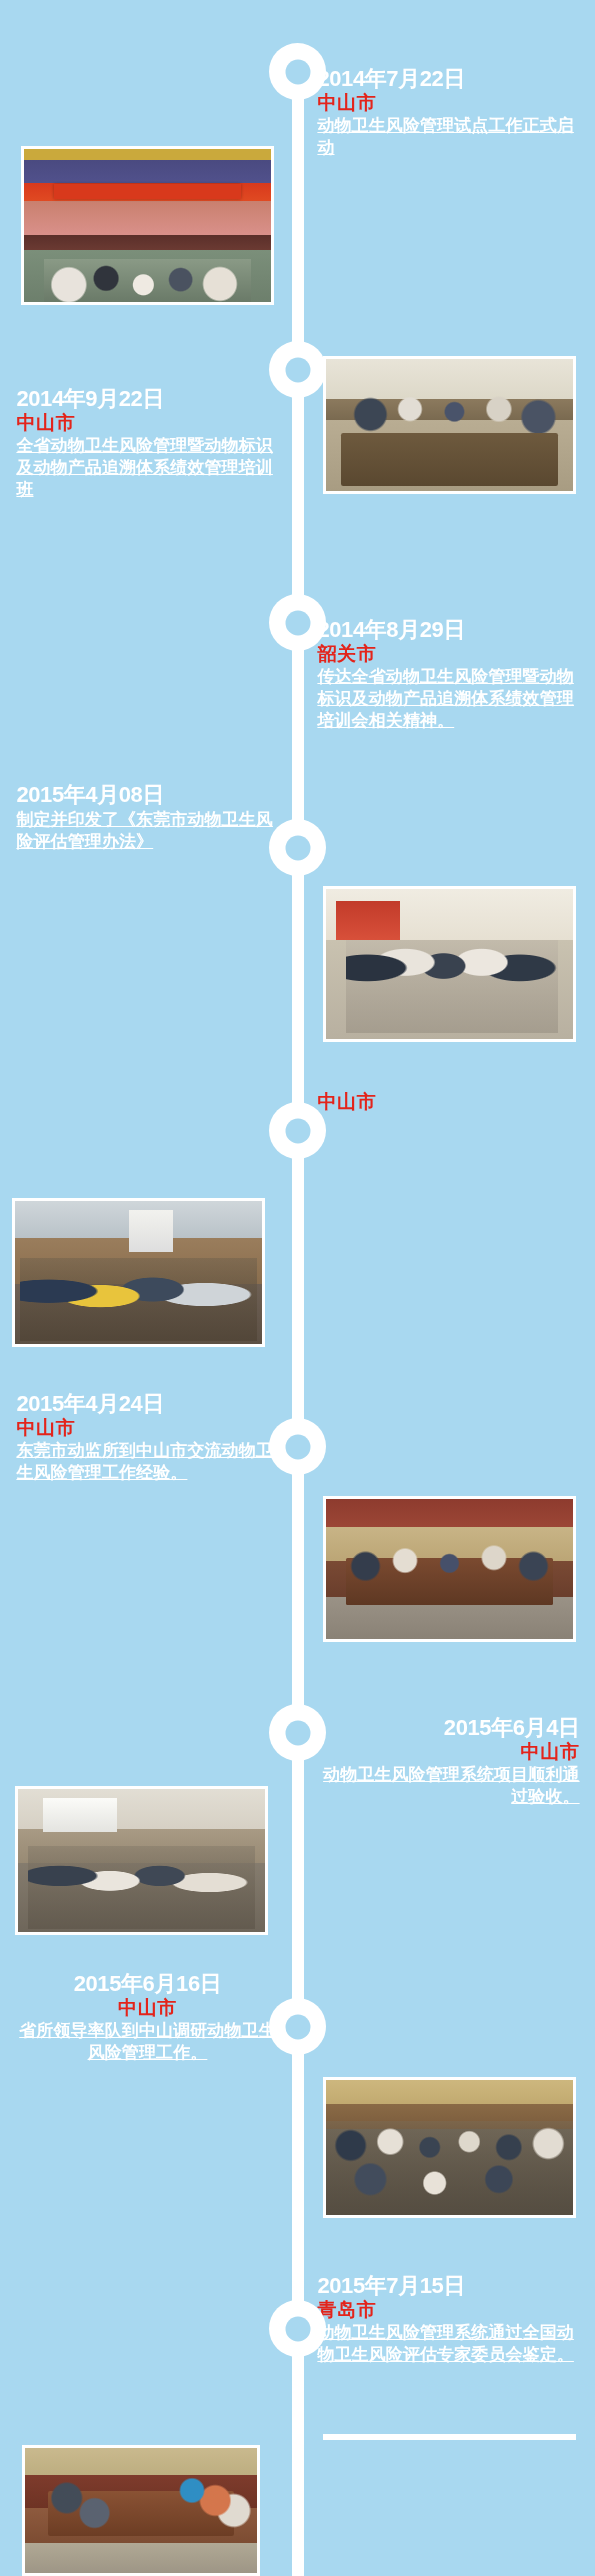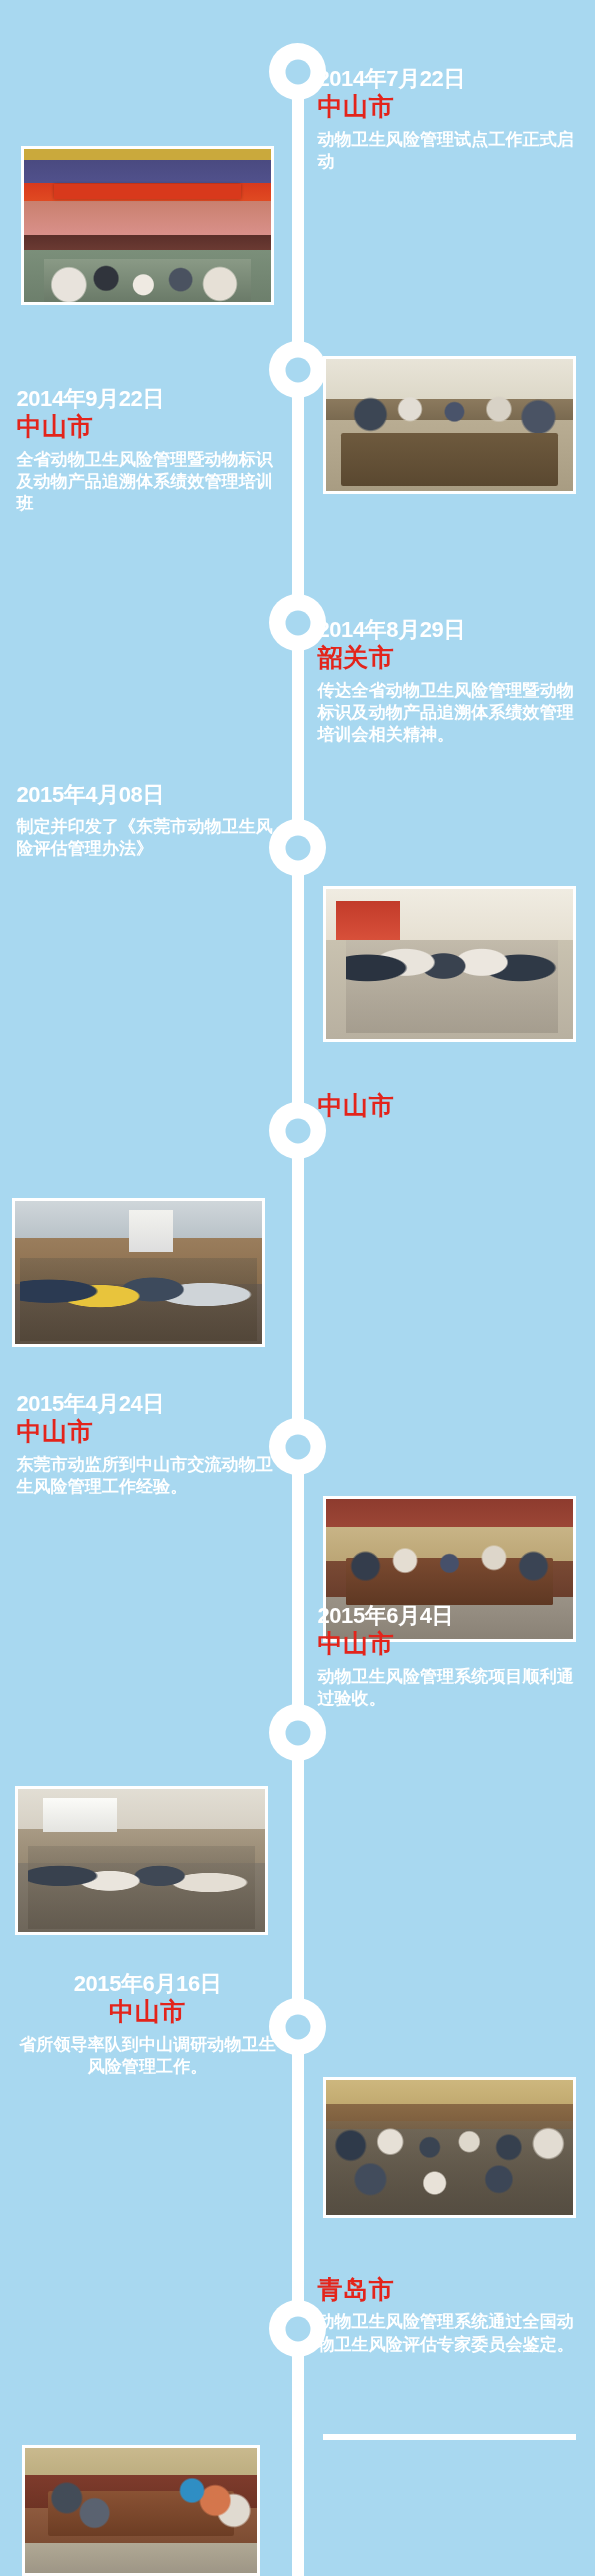--- a/index.html
+++ b/index.html
@@ -62,35 +62,36 @@
   .date {
     font-size: 22px;
     font-weight: bold;
     color: #ffffff;
     line-height: 1.12;
     letter-spacing: -0.4px;
     white-space: nowrap;
   }
 
   .city {
-    font-size: 25px;
+    font-size: 19px;
     font-weight: bold;
     color: #e3241b;
     line-height: 1.15;
     margin-top: 0.7px;
     letter-spacing: 0.7px;
   }
 
   .desc {
     font-size: 17px;
     font-weight: bold;
     color: #ffffff;
     line-height: 1.30;
-    margin-top: 8px;
+    margin-top: 1px;
     letter-spacing: 0.1px;
+    text-decoration: underline;
   }
 
   
   .photo {
     position: absolute;
     border: 3px solid #ffffff;
     background: #6a7a8a;
     overflow: hidden;
   }
   .photo .scene { position: absolute; inset: 0; }
@@ -378,37 +379,38 @@
   </div>
 
   <div class="entry left" style="top:1392px;">
     <div class="entry-text">
       <div class="date">2015年4月24日</div>
       <div class="city">中山市</div>
       <div class="desc">东莞市动监所到中山市交流动物卫生风险管理工作经验。</div>
     </div>
   </div>
 
-  <div class="entry right" style="top:1604px;">
+  <div class="entry right" style="top:1716px;text-align:right;">
     <div class="entry-text">
       <div class="date">2015年6月4日</div>
       <div class="city">中山市</div>
       <div class="desc">动物卫生风险管理系统项目顺利通过验收。</div>
     </div>
   </div>
 
   <div class="entry left" style="top:1972px;text-align:center;">
     <div class="entry-text">
       <div class="date">2015年6月16日</div>
       <div class="city">中山市</div>
       <div class="desc">省所领导率队到中山调研动物卫生风险管理工作。</div>
     </div>
   </div>
 
   <div class="entry right" style="top:2274px;">
     <div class="entry-text">
+      <div class="date">2015年7月15日</div>
       <div class="city">青岛市</div>
       <div class="desc">动物卫生风险管理系统通过全国动物卫生风险评估专家委员会鉴定。</div>
     </div>
   </div>
 
 </div>
 
 
 </body></html>

